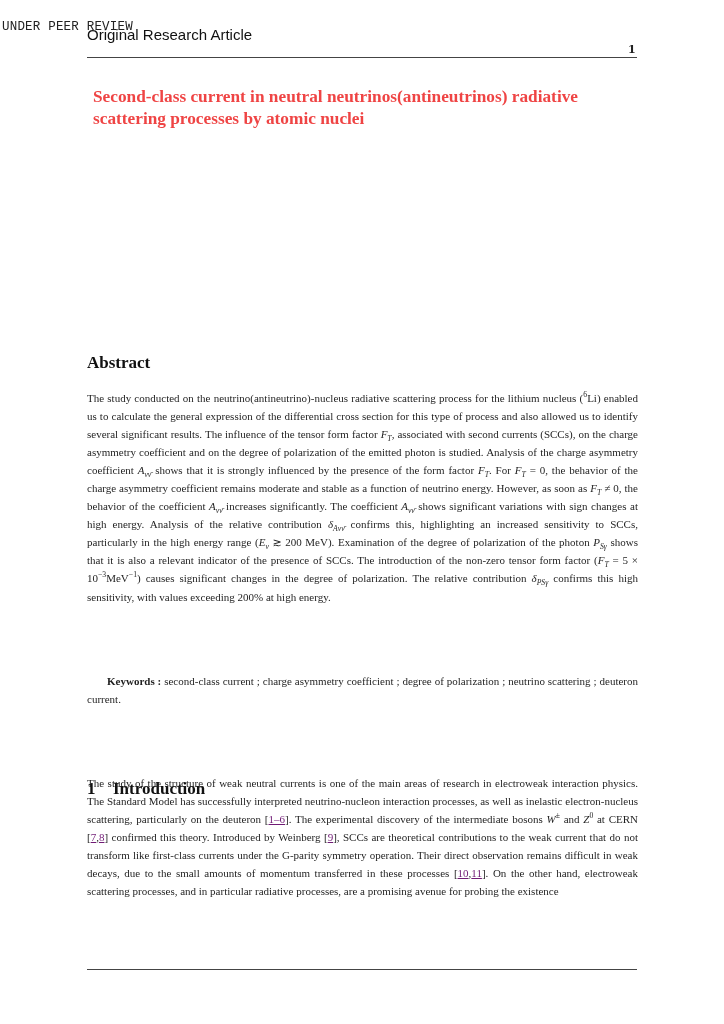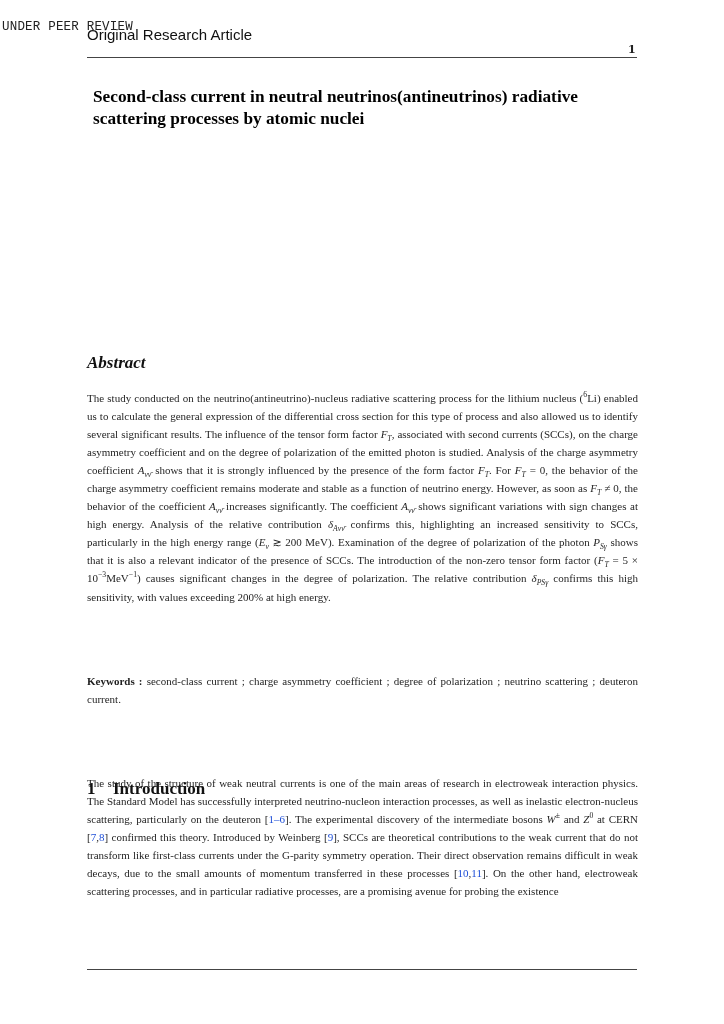--- a/index.html
+++ b/index.html
@@ -13,41 +13,41 @@
     font-family: "Liberation Sans", sans-serif; font-size: 15px; color: #111;
   }
   .page-num {
     position: absolute; left: 628px; top: 43px;
     font-family: "DejaVu Serif", serif; font-weight: bold; font-size: 11px; color: #222;
   }
   .rule-top { position: absolute; left: 87px; top: 57px; width: 550px; height: 1px; background: #444; }
   .rule-bottom { position: absolute; left: 87px; top: 969px; width: 550px; height: 1px; background: #444; }
   .title {
     position: absolute; left: 93px; top: 86px; width: 548px;
-    font-family: "Liberation Serif", serif; font-weight: bold; font-size: 17.3px; line-height: 22px; color: #000000;
+    font-family: "Liberation Serif", serif; font-weight: bold; font-size: 17.3px; line-height: 22px; color: #ef4444;
   }
   .h-abstract {
     position: absolute; left: 87px; top: 353px;
-    font-family: "Liberation Serif", serif; font-weight: bold; font-size: 17px; color: #111; font-style: italic;
+    font-family: "Liberation Serif", serif; font-weight: bold; font-size: 17px; color: #111;
   }
   .para {
     position: absolute; left: 87px; width: 551px;
     font-family: "Liberation Serif", serif; font-size: 11px; line-height: 18.05px;
     text-align: justify; color: #1f1f1f;
   }
   .abstract-body { top: 389px; }
   .keywords { top: 672px; }
-  .keywords b { font-weight: bold; }
+  .keywords b { font-weight: bold; margin-left: 20px; }
   .h-intro {
     position: absolute; left: 87px; top: 735px;
     font-family: "Liberation Serif", serif; font-weight: bold; font-size: 17px; color: #111; margin-top: 44px;
   }
   .h-intro .num { display: inline-block; width: 26px; }
   .intro-body { top: 774px; }
-  .cite { color: #1d4ed8; }
+  .cite { color: #701a75; text-decoration: underline; }
   i { font-style: italic; }
   sub, sup { font-size: 70%; line-height: 0; }
 </style>
 </head>
 <body>
 
 <div class="review-stamp">UNDER PEER REVIEW</div>
 <div class="journal-type">Original Research Article</div>
 <div class="page-num">1</div>
 <div class="rule-top"></div>

